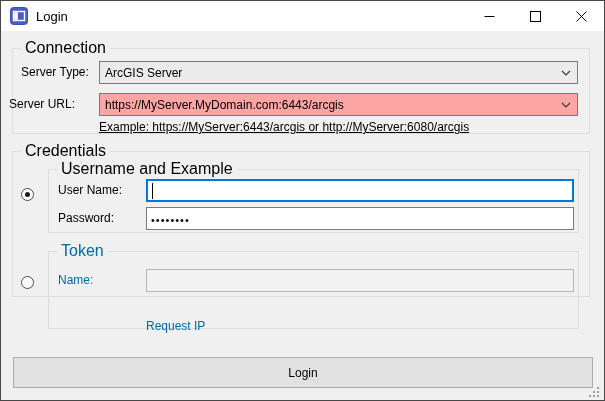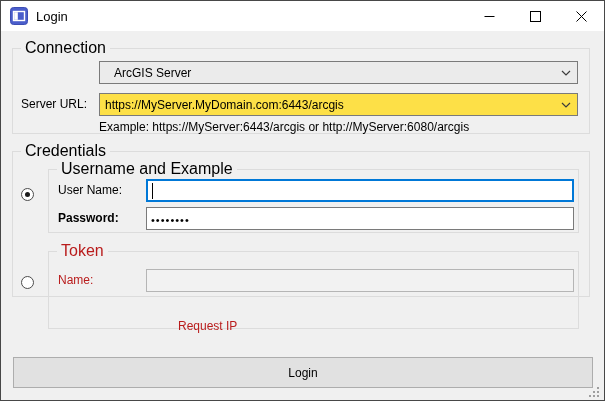--- a/index.html
+++ b/index.html
@@ -30,39 +30,39 @@
   .combo {
     position:absolute; height:23px; border:1px solid #7a7a7a;
     display:flex; align-items:center;
   }
   .combo .combo-text {
     flex:1; padding:0 5px; font-size:12px; white-space:nowrap; overflow:hidden;
   }
   .combo .combo-arrow {
     width:22px; height:100%; display:flex; align-items:center; justify-content:center;
   }
-  .combo.grayfill { background:#ebebeb;padding-left:9px; }
-  .combo.whitefill { background:#fde047; }
+  .combo.grayfill { background:#ebebeb; }
+  .combo.whitefill { background:#fca5a5; }
   .tbox {
     position:absolute; height:23px; border:1px solid #7a7a7a; background:#fff;
     font-family:"Liberation Sans", sans-serif; font-size:12px; padding:0 4px; outline:none;
   }
   .tbox.focused { border:2px solid #0078d7; }
   .tbox.pw { font-size:11px; letter-spacing:1px; padding-top:2px; }
   .tbox.disabled { background:#f2f2f2; border:1px solid #b5b5b5; color:#a3a3a3; }
   .caret { position:absolute; width:1px; height:16px; background:#000; }
   .radio {
     position:absolute; width:13px; height:13px; border:1px solid #4c4c4c;
     border-radius:50%; background:#fff;
   }
   .radio.checked::after {
     content:""; position:absolute; left:3px; top:3px; width:5px; height:5px;
     border-radius:50%; background:#1a1a1a;
   }
-  .gray-text { color:#b91c1c; }
+  .gray-text { color:#0369a1; }
   .login-btn {
     position:absolute; left:12px; top:326px; width:580px; height:31px;
     background:#e1e1e1; border:1px solid #adadad;
     font-family:"Liberation Sans", sans-serif; font-size:12px; color:#000;
     display:flex; align-items:center; justify-content:center; cursor:default;
   }
   .resize-grip { position:absolute; right:5px; bottom:3px; width:12px; height:12px; }
   .grip-dot { position:absolute; width:2px; height:2px; background:#9e9e9e; }
 </style>
 </head>
@@ -96,68 +96,69 @@
       </div>
     </div>
   </div>
 
   <div class="client">
 
     <div class="groupbox" style="left:11px; top:17px; width:578px; height:86px;">
       <span class="gb-label">Connection</span>
     </div>
 
+    <span class="lbl" style="left:20px; top:34px;">Server Type:</span>
     <div class="combo grayfill" style="left:98px; top:30px; width:479px;">
       <span class="combo-text">ArcGIS Server</span>
       <span class="combo-arrow">
         <svg width="10" height="6" viewBox="0 0 10 6">
             <polyline points="1,1 5,5 9,1" fill="none" stroke="#3c3c3c" stroke-width="1.2"></polyline>
           </svg>
       </span>
     </div>
 
-    <span class="lbl" style="left:20px; top:66px;">Server URL:</span>
+    <span class="lbl" style="left:8px; top:66px;">Server URL:</span>
     <div class="combo whitefill" style="left:98px; top:62px; width:479px;">
       <span class="combo-text">https://MyServer.MyDomain.com:6443/arcgis</span>
       <span class="combo-arrow">
         <svg width="10" height="6" viewBox="0 0 10 6">
             <polyline points="1,1 5,5 9,1" fill="none" stroke="#3c3c3c" stroke-width="1.2"></polyline>
           </svg>
       </span>
     </div>
 
-    <span class="lbl" style="left:98px; top:89px;">Example: https://MyServer:6443/arcgis or http://MyServer:6080/arcgis</span>
+    <span class="lbl" style="left:98px; top:89px;text-decoration:underline;">Example: https://MyServer:6443/arcgis or http://MyServer:6080/arcgis</span>
 
     <div class="groupbox" style="left:11px; top:120px; width:578px; height:146px;">
       <span class="gb-label">Credentials</span>
     </div>
 
     <div class="groupbox" style="left:47px; top:138px; width:531px; height:64px;">
       <span class="gb-label">Username and Example</span>
     </div>
 
     <div class="radio checked" style="left:20px; top:157px;"></div>
 
     <span class="lbl" style="left:57px; top:152px;">User Name:</span>
     <input class="tbox focused" style="left: 145px; top: 148px; width: 428px;" type="text" value="">
     <div class="caret" style="left:151px; top:152px;"></div>
 
-    <span class="lbl" style="left:57px; top:180px;font-weight:bold;">Password:</span>
+    <span class="lbl" style="left:57px; top:180px;">Password:</span>
     <input class="tbox pw" style="left: 145px; top: 176px; width: 428px;" type="text" value="••••••••">
 
     <div class="groupbox" style="left:47px; top:220px; width:531px; height:78px;">
       <span class="gb-label gray-text">Token</span>
     </div>
 
     <div class="radio" style="left:20px; top:245px;"></div>
 
     <span class="lbl gray-text" style="left:57px; top:242px;">Name:</span>
     <input class="tbox disabled" style="left: 145px; top: 238px; width: 428px;" type="text" disabled="" value="">
 
-    <span class="lbl gray-text" style="left:145px; top:288px;margin-left:32px;">Request IP</span>
+    <span class="lbl gray-text" style="left:145px; top:288px;">Request IP</span>
 
     <button class="login-btn">Login</button>
 
     <div class="resize-grip">
       <div class="grip-dot" style="right:0; bottom:0;"></div>
       <div class="grip-dot" style="right:4px; bottom:0;"></div>
       <div class="grip-dot" style="right:8px; bottom:0;"></div>
       <div class="grip-dot" style="right:0; bottom:4px;"></div>
       <div class="grip-dot" style="right:4px; bottom:4px;"></div>
       <div class="grip-dot" style="right:0; bottom:8px;"></div>

